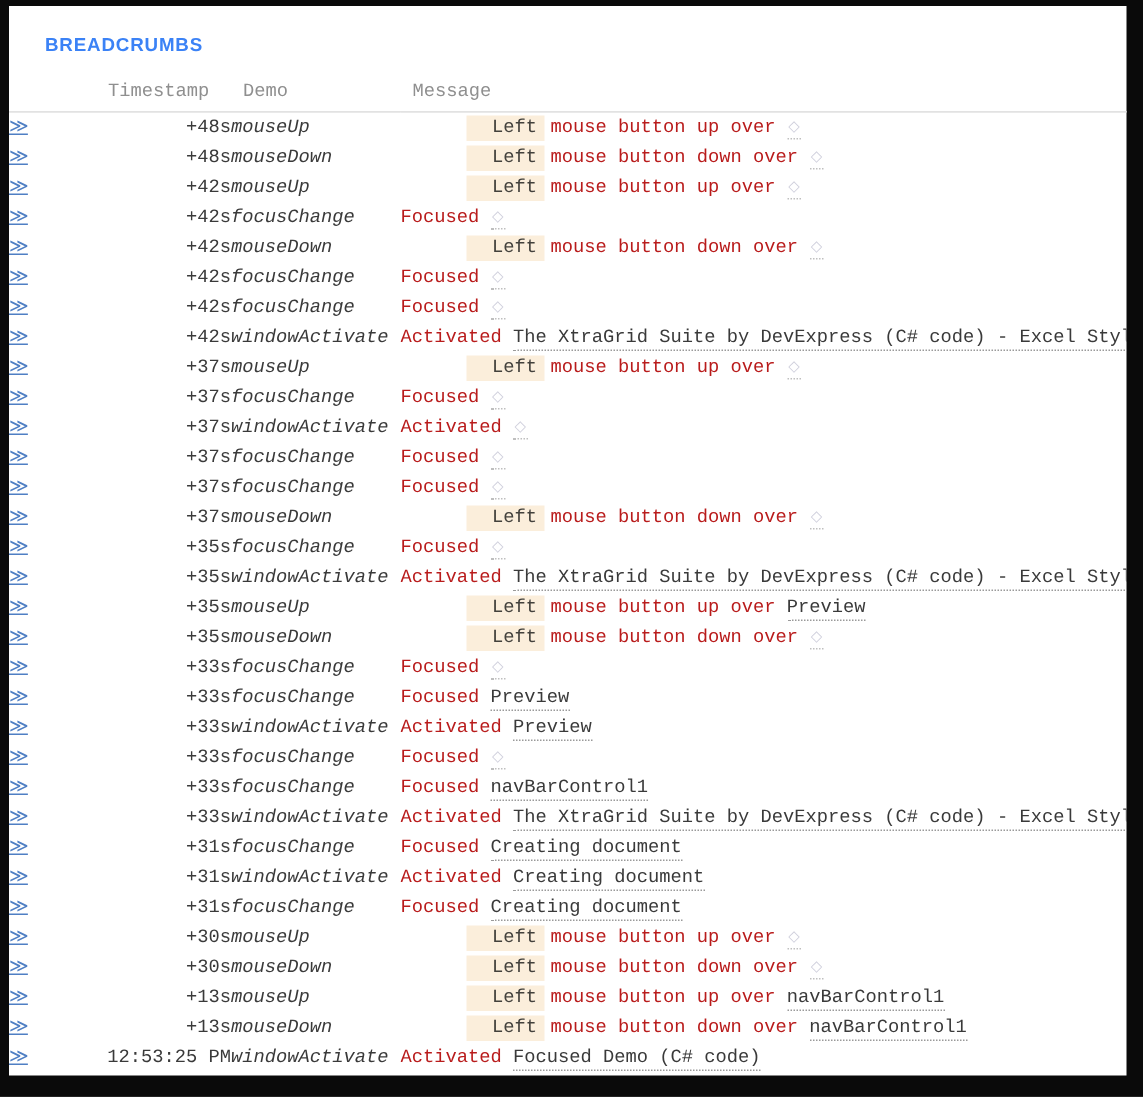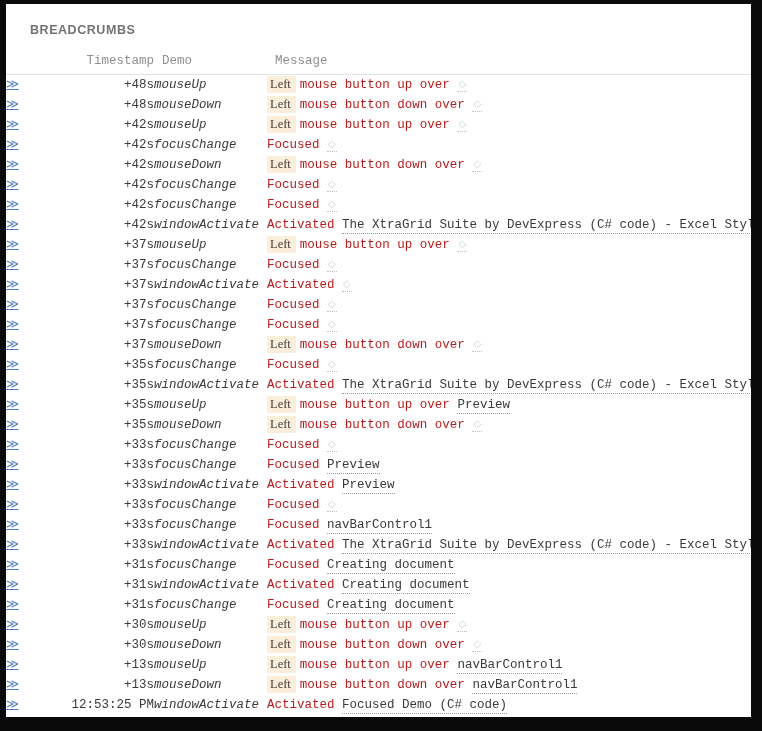--- a/index.html
+++ b/index.html
@@ -33,21 +33,21 @@
     box-sizing: border-box;
   }
   .section-title {
     position: absolute;
     left: 24px;
     top: 19px;
     font-family: "Liberation Sans", sans-serif;
     font-size: 12.5px;
     font-weight: bold;
     letter-spacing: 0.55px;
-    color: #737373;
+    color: #3b82f6;
     white-space: nowrap;
   }
   table.bc {
     position: absolute;
     left: 0px;
     top: 47px;
     width: 760px;
     border-collapse: collapse;
     table-layout: fixed;
     font-family: "Liberation Mono", monospace;
@@ -63,21 +63,21 @@
     font-size: 12.5px;
     font-weight: normal;
     color: #8f8f8f;
     text-align: left;
     padding: 3px 0 6px 0;
     border-bottom: 1px solid #e2e2e2;
     vertical-align: bottom;
     white-space: nowrap;
   }
   table.bc thead th.h-link { border-bottom: 1px solid #e2e2e2; }
-  table.bc thead th.h-ts   { text-align: right; padding-left: 4px; }
+  table.bc thead th.h-ts   { text-align: left; padding-left: 4px; }
   table.bc thead th.h-ev   { padding-left: 8px; }
   table.bc thead th.h-msg  { padding-left: 8px; }
 
   table.bc tbody td {
     padding: 0;
     height: 20px;
     line-height: 20px;
     vertical-align: middle;
     white-space: nowrap;
     color: #3a3a3a;
@@ -92,25 +92,26 @@
     text-decoration: underline;
     font-family: "Liberation Mono", monospace;
     font-size: 12.5px;
     letter-spacing: -0.5px;
     cursor: pointer;
   }
   .badge {
     display: inline-block;
     background: #fbeedb;
     color: #43413c;
-    padding: 1px 5px 1px 3px;
+    padding: 1px 5px 1px 17px;
     margin-right: 4px;
-    font-family: Liberation Serif, serif;
+    font-family: Liberation Mono, monospace;
     font-size: 12.5px;
     line-height: 15px;
+    margin-left: 44px;
   }
   .msgtext { color: #b91c1c; }
   .target {
     color: #3a3a3a;
     border-bottom: 1px dotted #9a9a9a;
     padding-bottom: 1px;
   }
   .target-empty {
     display: inline-block;
     color: #cfcfdc;

